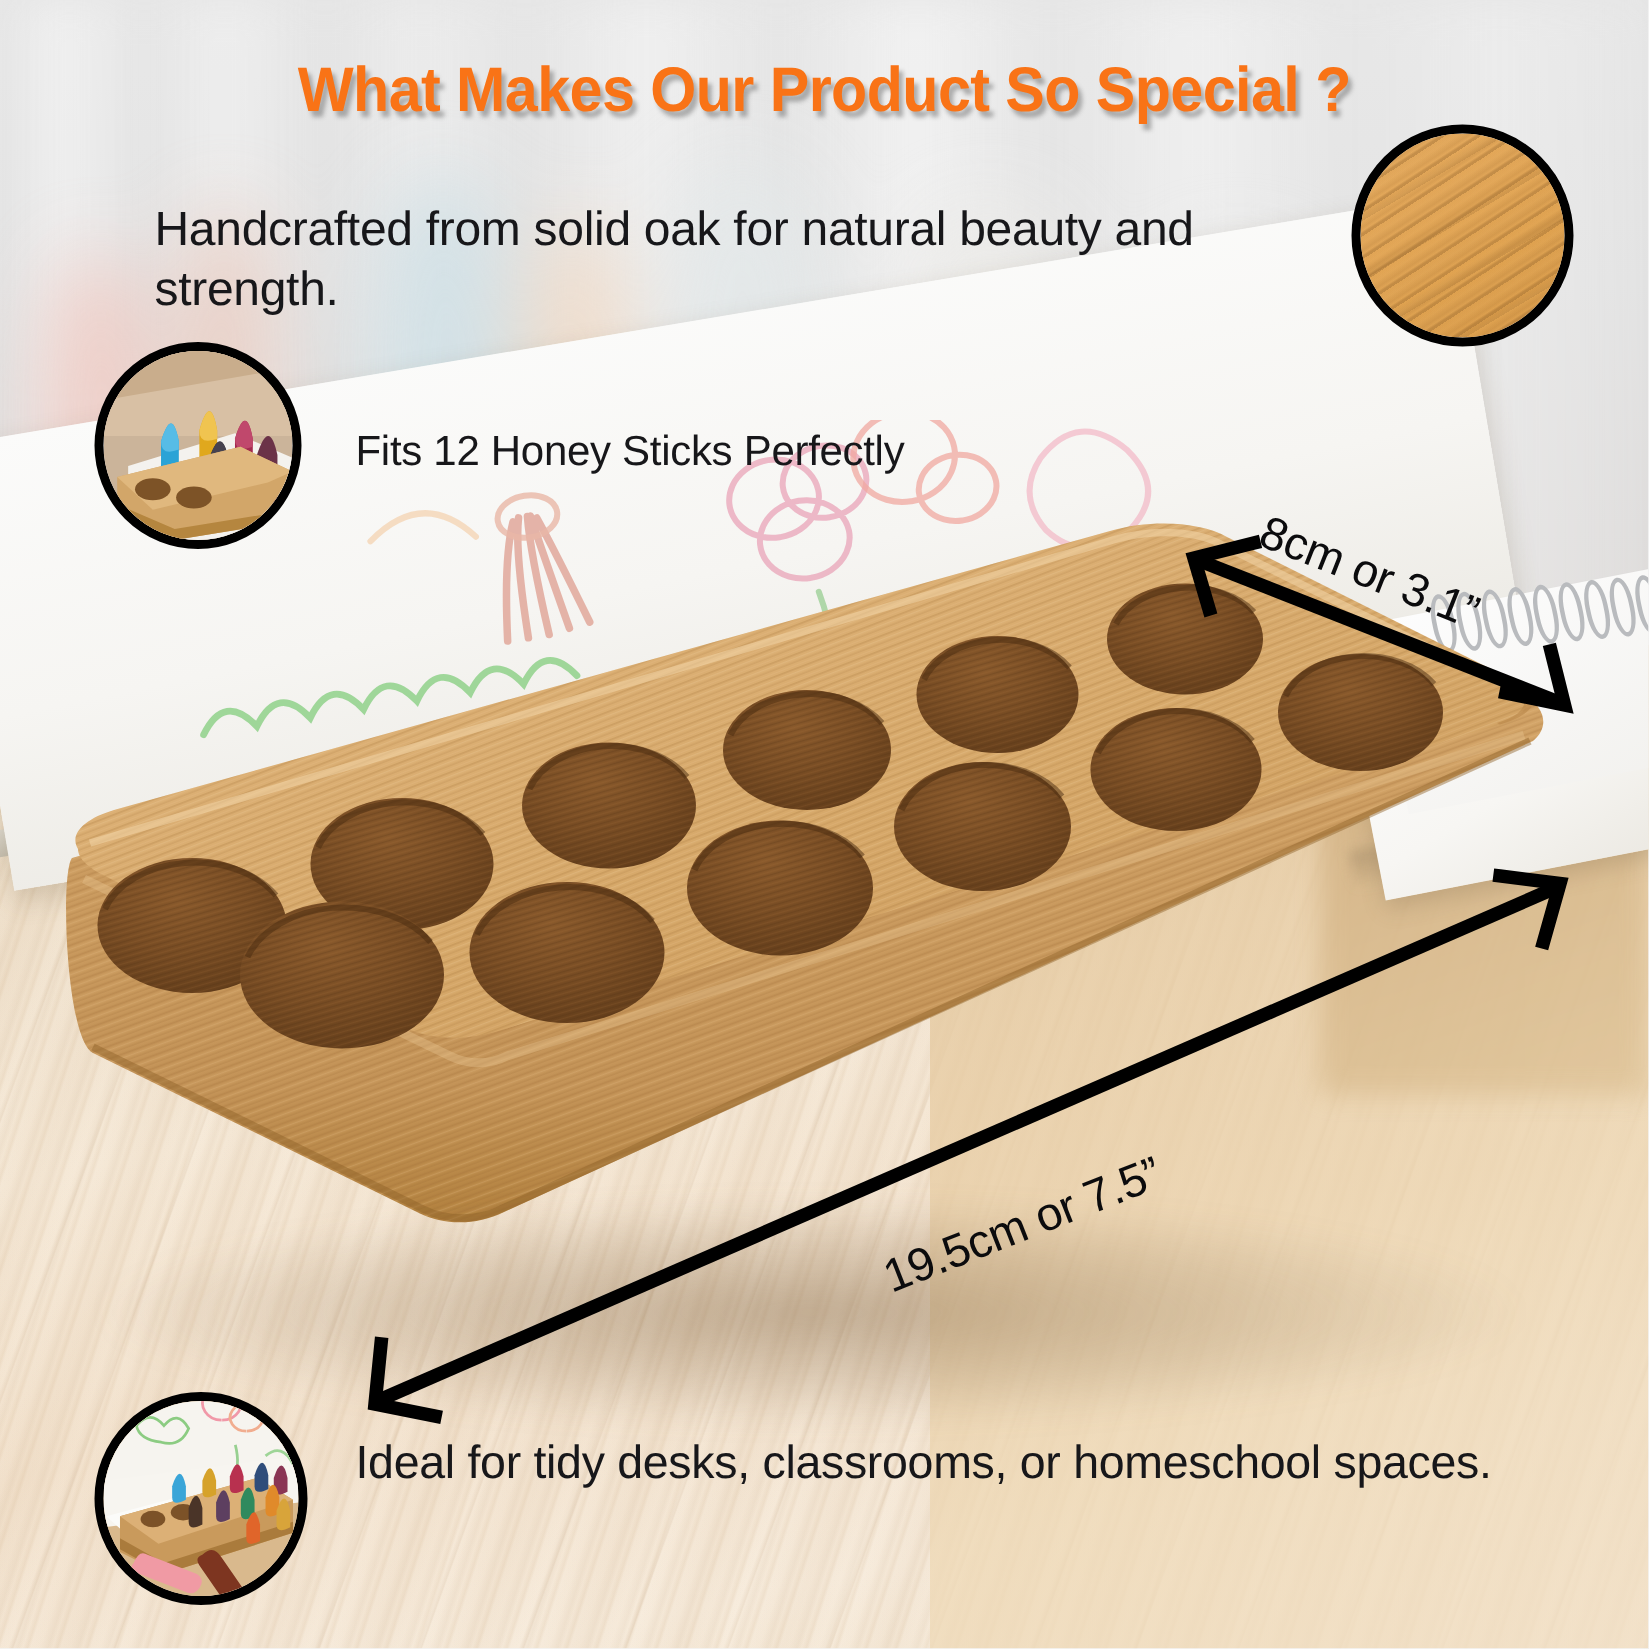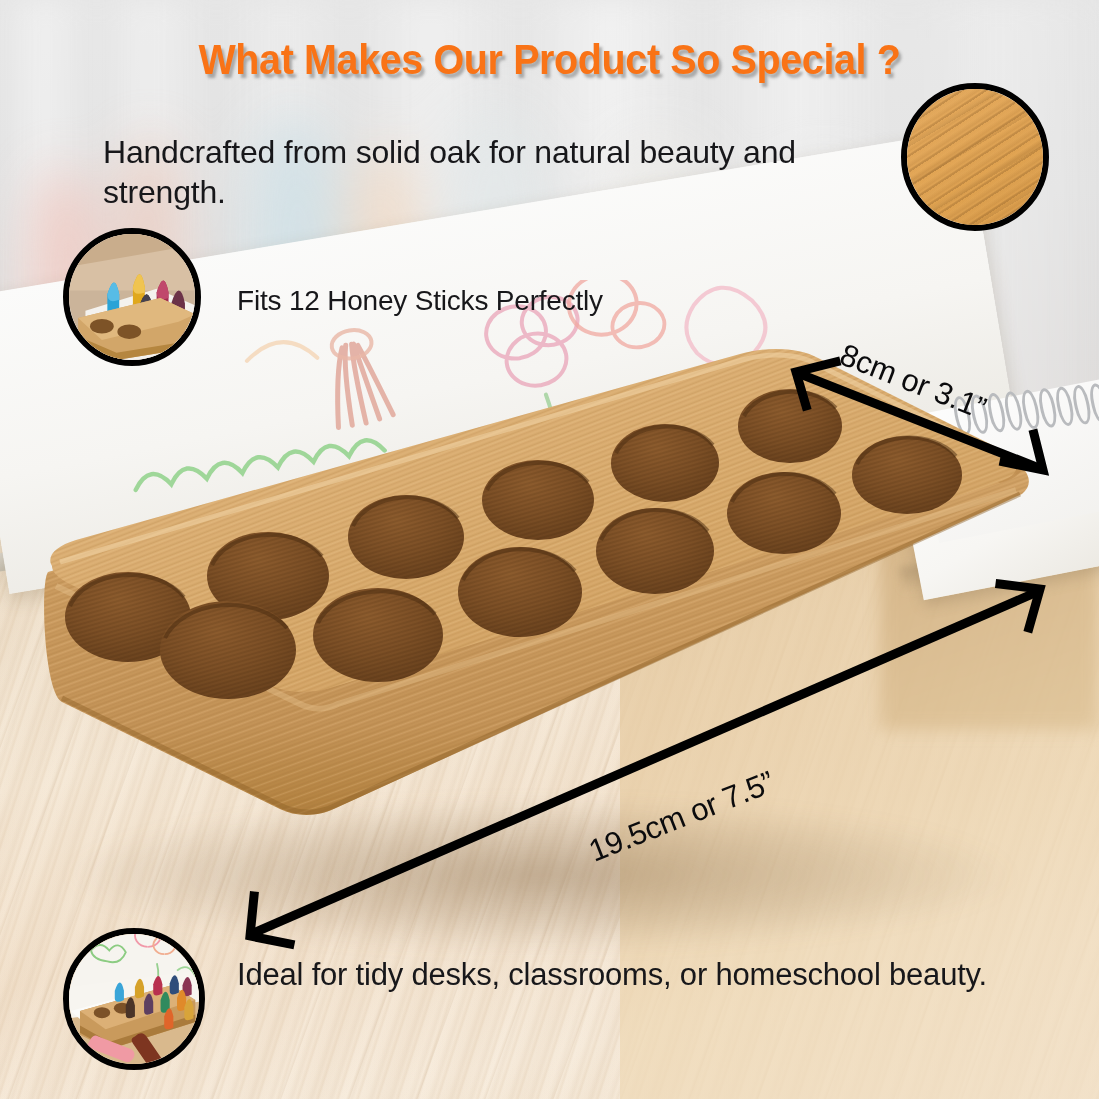--- a/index.html
+++ b/index.html
@@ -431,21 +431,21 @@
 
   <div class="dim-label" id="label-width">8cm or 3.1”</div>
   <div class="dim-label" id="label-length">19.5cm or 7.5”</div>
 
   <div id="title">What Makes Our Product So Special ?</div>
 
   <div class="body-text" id="text-handcrafted">Handcrafted from solid oak for natural beauty and strength.</div>
 
   <div class="body-text" id="text-fits">Fits 12 Honey Sticks Perfectly</div>
 
-  <div class="body-text" id="text-ideal">Ideal for tidy desks, classrooms, or homeschool beauty.</div>
+  <div class="body-text" id="text-ideal">Ideal for tidy desks, classrooms, or homeschool spaces.</div>
 
   <div class="thumb" id="thumb-crayons-closeup">
     <svg class="thumb-inner" viewBox="0 0 138 138">
       <rect width="138" height="138" fill="#cbb49a"></rect>
       <path d="M0 0 H138 V62 H0 Z" fill="#d8c0a4"></path>
       <path d="M0 36 L138 12 V0 H0 Z" fill="#c9ad8c"></path>
       <path d="M18 84 L96 60 L138 78 L138 138 L18 138 Z" fill="#f4f2ee"></path>
 
       <g>
         <path d="M42 66 q8 -26 13 0 v26 q-13 6 -13 -2 Z" fill="#2aa3d6"></path>

